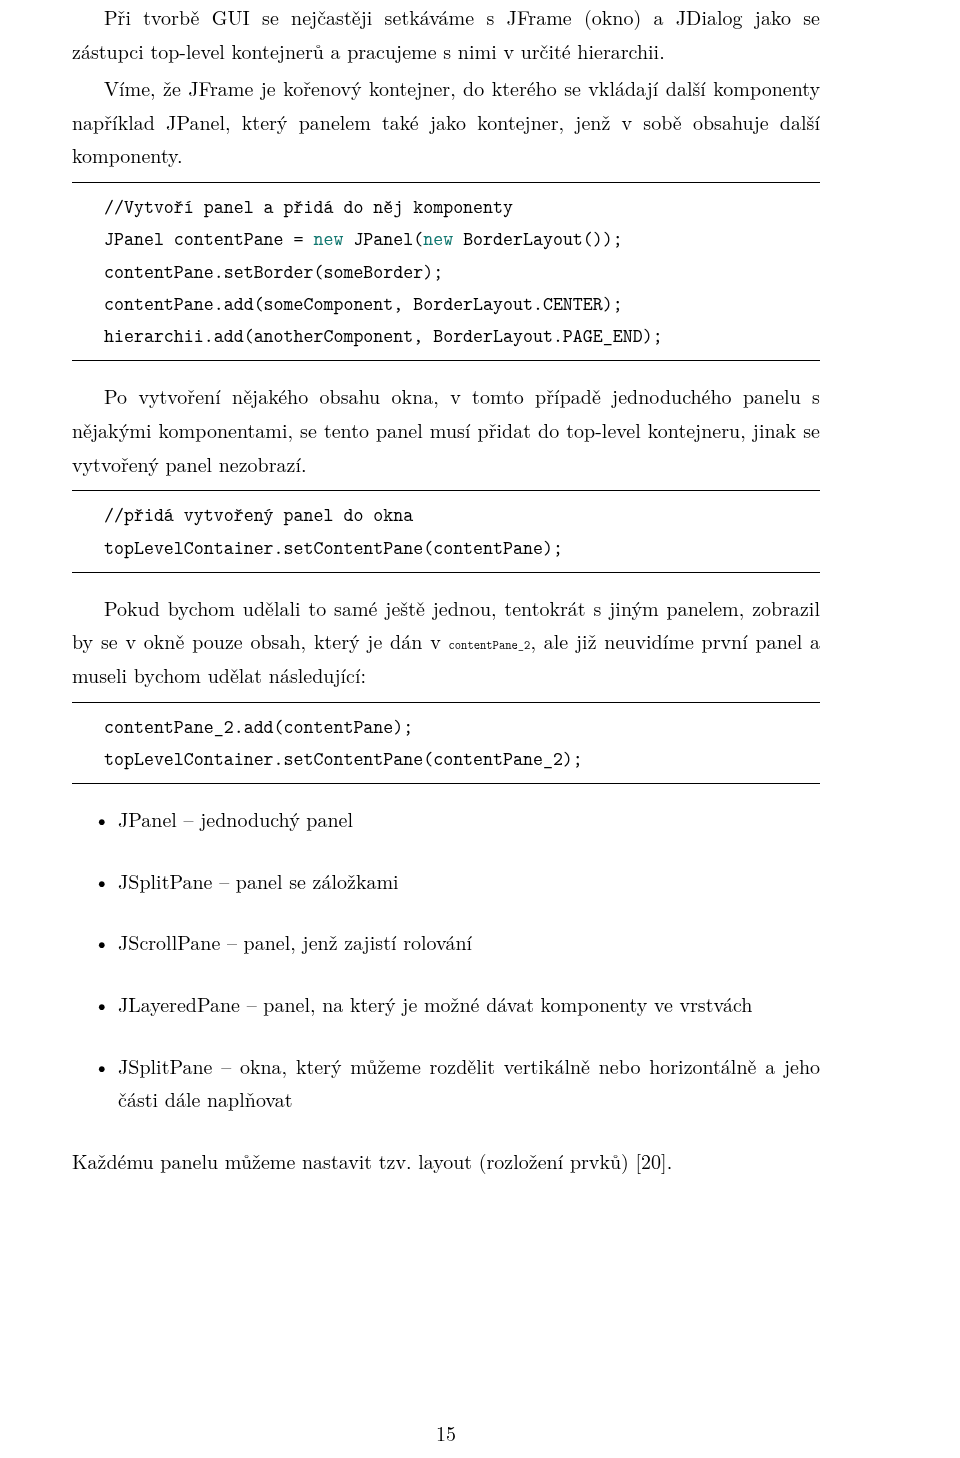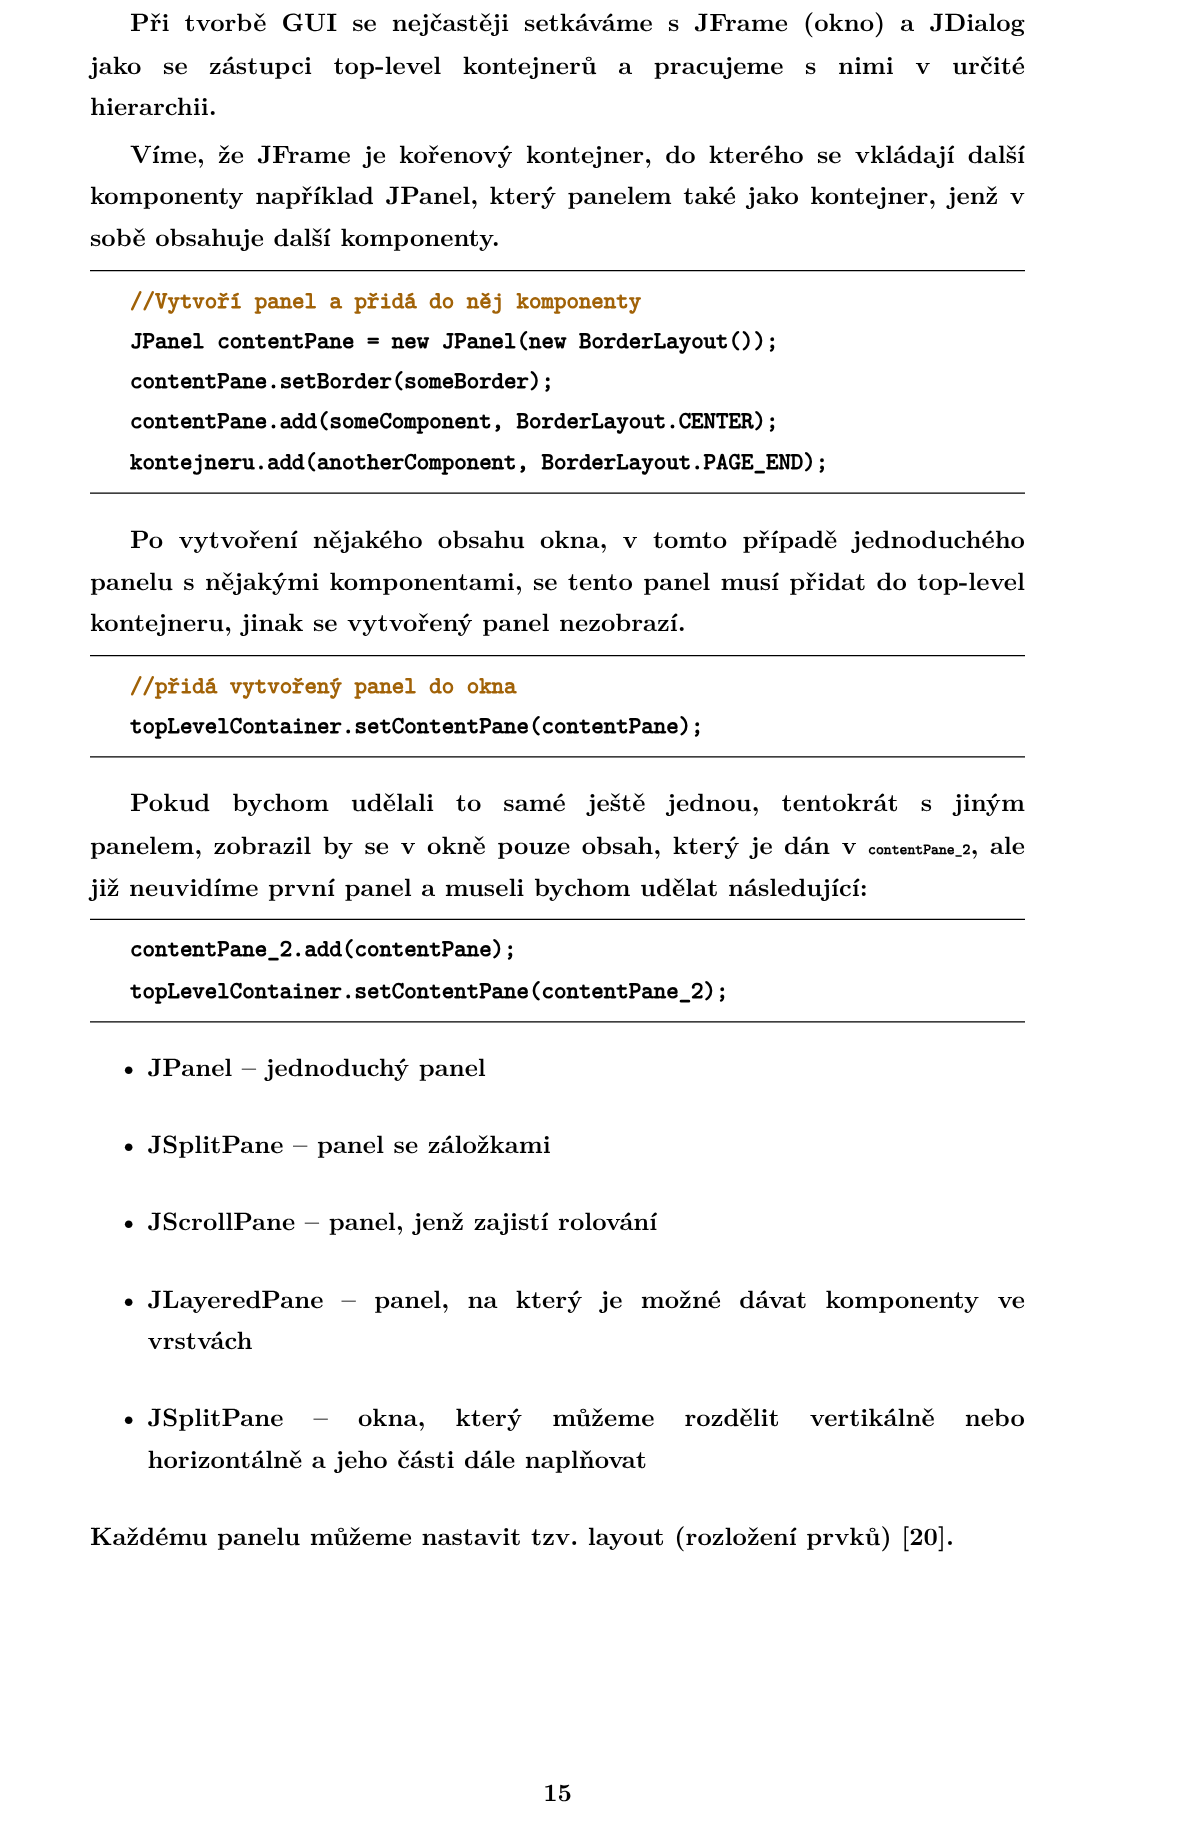--- a/index.html
+++ b/index.html
@@ -10,21 +10,20 @@
     font-family: "Latin Modern Roman", "CMU Serif", "Times New Roman", Times, serif;
   }
   .page {
     width: 892px;
     min-height: 1458px;
     box-sizing: border-box;
     padding: 0 72px 48px 72px;
     position: relative;
     font-size: 20px;
     line-height: 1.68;
-    font-weight: bold;
   }
   p.body {
     margin: 0 0 4px 0;
     text-align: justify;
   }
   p.indent {
     text-indent: 32px;
   }
   .code-block {
     border-top: 1px solid #000;
@@ -33,22 +32,22 @@
     margin: 10px 0 18px 0;
     font-family: "Latin Modern Mono", "CMU Typewriter Text", "Courier New", monospace;
     font-size: 19px;
     line-height: 1.7;
     text-align: left;
   }
   .code-line {
     white-space: pre;
     padding-left: 32px;
   }
-  .cc { color: #a16207; }          
-  .ck { color: #000000; }
+  .cc { color: #000000; }          
+  .ck { color: #0f766e; }
   ul.bul {
     list-style: none;
     padding: 0;
     margin: 14px 0 14px 0;
   }
   ul.bul > li {
     position: relative;
     padding-left: 46px;
     margin: 0 0 28px 0;
     text-align: justify;
@@ -79,21 +78,21 @@
 <div class="page">
 
   <p class="body indent">Při tvorbě GUI se nejčastěji setkáváme s JFrame (okno) a JDialog jako se zástupci top-level kontejnerů a pracujeme s nimi v určité hierarchii.</p>
   <p class="body indent">Víme, že JFrame je kořenový kontejner, do kterého se vkládají další komponenty například JPanel, který panelem také jako kontejner, jenž v sobě obsahuje další komponenty.</p>
 
   <div class="code-block">
     <div class="code-line"><span class="cc">//Vytvoří panel a přidá do něj komponenty</span></div>
     <div class="code-line"><span>JPanel contentPane = </span><span class="ck">new</span><span> JPanel(</span><span class="ck">new</span><span> BorderLayout());</span></div>
     <div class="code-line">contentPane.setBorder(someBorder);</div>
     <div class="code-line">contentPane.add(someComponent, BorderLayout.CENTER);</div>
-    <div class="code-line">kontejneru.add(anotherComponent, BorderLayout.PAGE_END);</div>
+    <div class="code-line">hierarchii.add(anotherComponent, BorderLayout.PAGE_END);</div>
   </div>
 
   <p class="body indent">Po vytvoření nějakého obsahu okna, v tomto případě jednoduchého panelu s nějakými komponentami, se tento panel musí přidat do top-level kontejneru, jinak se vytvořený panel nezobrazí.</p>
 
   <div class="code-block">
     <div class="code-line"><span class="cc">//přidá vytvořený panel do okna</span></div>
     <div class="code-line">topLevelContainer.setContentPane(contentPane);</div>
   </div>
 
   <p class="body indent">

